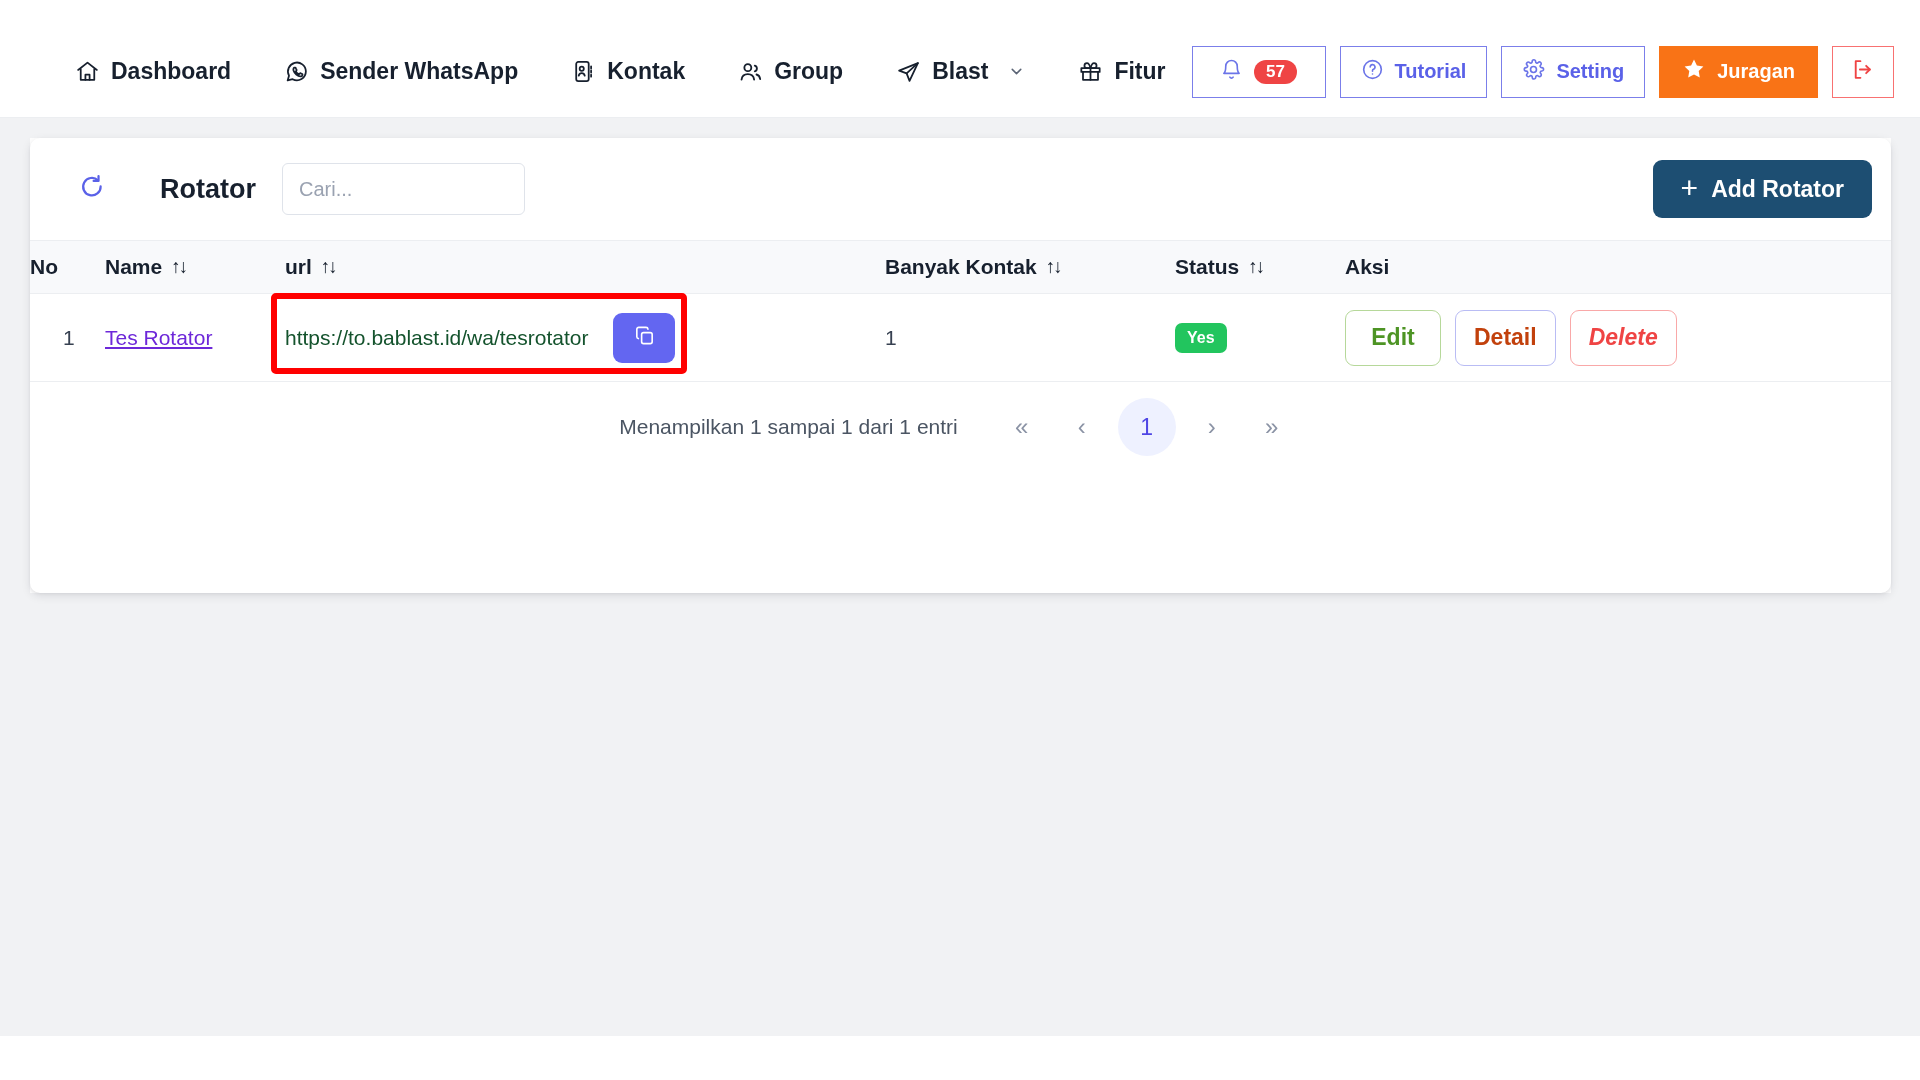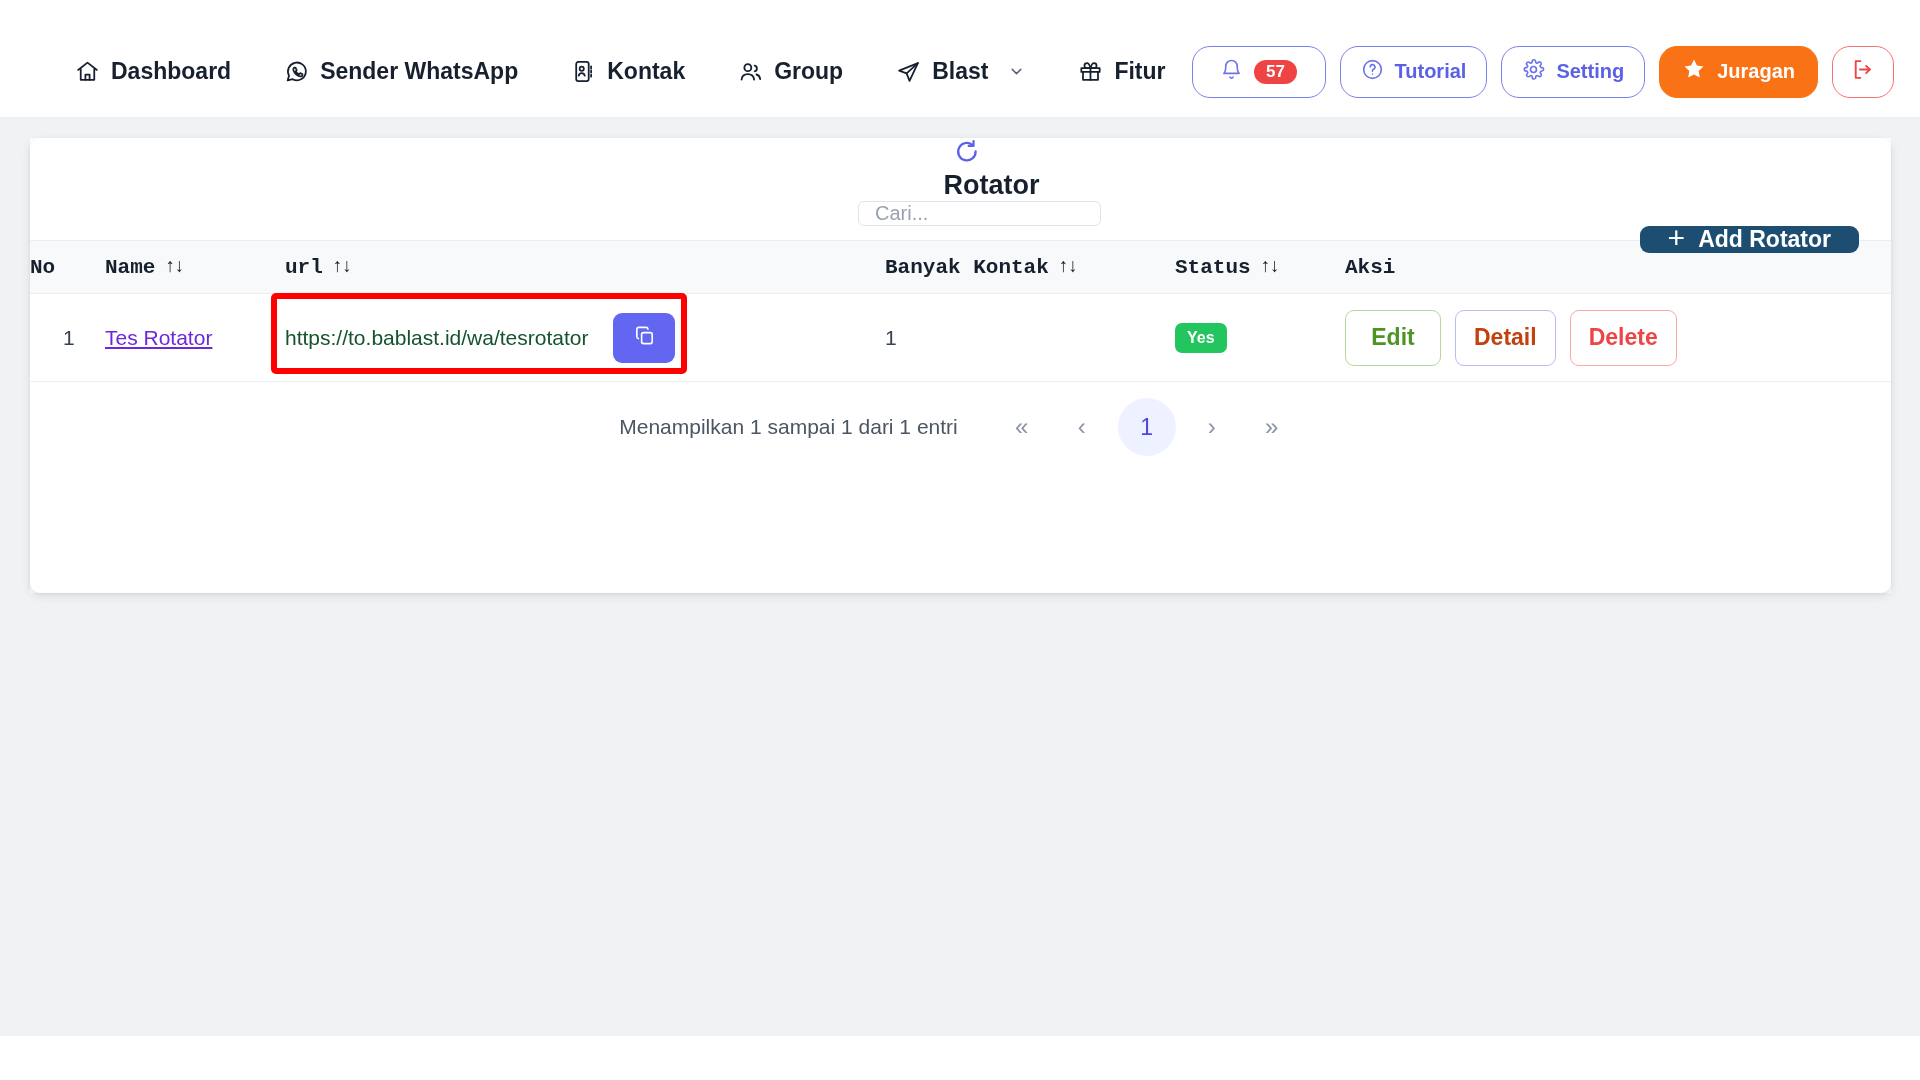--- a/index.html
+++ b/index.html
@@ -25,42 +25,42 @@
     font-size: 23px; font-weight: 700; color: #17202e;
     padding: 0 26px; cursor: pointer; white-space: nowrap;
   }
   .nav-item .ico { display: inline-flex; align-items: center; justify-content: center; width: 26px; height: 26px; }
   .nav-item .ico svg { display: block; }
   .chev { margin-left: 9px; display: inline-flex; }
 
   .nav-right { display: flex; align-items: center; gap: 14px; margin-left: auto; padding-right: 40px; }
   .pill {
     display: flex; align-items: center; justify-content: center; gap: 11px;
-    height: 52px; border-radius: 18px; font-size: 20px; font-weight: 700;
+    height: 52px; border-radius: 0; font-size: 20px; font-weight: 700;
     border: 1.6px solid #7b7fea; color: #5a61e8; background: #fff;
     padding: 0 20px; cursor: pointer; white-space: nowrap;
   }
   .pill.notif { width: 134px; padding: 0 16px; }
   .badge-count {
     background: #ef4444; color: #fff; border-radius: 999px;
     font-size: 17px; font-weight: 700; padding: 3px 12px 4px; line-height: 1;
   }
   .pill.juragan {
     background: #f97316; border-color: #f97316; color: #ffffff;
     padding: 0 22px;
   }
   .pill.logout { border-color: #f87171; color: #ef4444; width: 62px; padding: 0; }
 
   
   .card {
     position: absolute; top: 138px; left: 30px; width: 1861px; height: 455px;
     background: #ffffff; border-radius: 10px;
     box-shadow: 0 3px 10px rgba(16,24,40,0.10), 0 1px 3px rgba(16,24,40,0.06);
   }
-  .card-head { display: flex; align-items: center; height: 102px; padding: 0 32px 0 44px; flex-direction: column; }
+  .card-head { display: flex; align-items: center; height: 102px; padding: 0 19px 0 44px; }
   .refresh-btn { width: 36px; height: 36px; display: flex; align-items: center; justify-content: center; cursor: pointer; }
   .card-title { font-size: 27px; font-weight: 700; color: #17202e; margin-left: 50px; }
   .search-box {
     margin-left: 26px; width: 243px; height: 52px;
     border: 1.4px solid #dfe3ea; border-radius: 6px;
     display: flex; align-items: center; padding: 0 16px;
   }
   .search-box input {
     border: 0; outline: 0; width: 100%; font-size: 20px; color: #5c6577;
     font-family: "Liberation Sans", sans-serif; background: transparent;
@@ -71,21 +71,21 @@
     border-radius: 9px; display: flex; align-items: center; gap: 13px;
     padding: 0 28px; font-size: 23px; font-weight: 700; cursor: pointer;
   }
   .add-btn .plus { font-size: 30px; font-weight: 400; line-height: 1; margin-top: -3px; }
 
   
   .tbl { width: 100%; border-collapse: collapse; table-layout: fixed; }
   .tbl thead tr { background: #f8f9fb; border-top: 1px solid #eceef1; border-bottom: 1px solid #eceef1; }
   .tbl th {
     text-align: left; font-size: 21px; font-weight: 700; color: #17202e;
-    height: 53px; padding: 0 0 0 0; vertical-align: middle; font-family: Liberation Mono, monospace;
+    height: 53px; padding: 0 0 0 0; vertical-align: middle;
   }
   .th-inner { display: flex; align-items: center; gap: 9px; }
   .sort-ico { font-size: 19px; color: #17202e; letter-spacing: -2px; }
   .tbl td { font-size: 21px; color: #374151; vertical-align: middle; height: 88px; }
   .tbl tbody tr { border-bottom: 1px solid #eceef1; }
   .c-no { width: 75px; padding-left: 33px; }
   .c-name { width: 180px; }
   .c-url { width: 600px; }
   .c-kontak { width: 290px; }
   .c-status { width: 170px; }
@@ -114,21 +114,21 @@
     font-size: 16px; font-weight: 700; padding: 6px 12px;
   }
   .act-row { display: flex; align-items: center; gap: 14px; }
   .act-btn {
     height: 56px; min-width: 96px; border-radius: 9px; background: #fff;
     display: flex; align-items: center; justify-content: center;
     font-size: 23px; font-weight: 700; cursor: pointer; padding: 0 18px;
   }
   .act-edit { border: 1.6px solid #b6d89a; color: #4d9424; }
   .act-detail { border: 1.6px solid #b9bcf4; color: #c2410c; }
-  .act-delete { border: 1.6px solid #f9a8a8; color: #ef4444; }
+  .act-delete { border: 1.6px solid #f9a8a8; color: #ef4444; font-style: italic; }
 
   
   .pagination {
     display: flex; align-items: center; justify-content: center;
     height: 90px; gap: 0;
   }
   .pag-info { font-size: 21px; color: #4b5563; margin-right: 34px; }
   .pag-btn {
     width: 48px; height: 48px; display: flex; align-items: center; justify-content: center;
     font-size: 24px; color: #8b93a5; cursor: pointer; border-radius: 999px;

